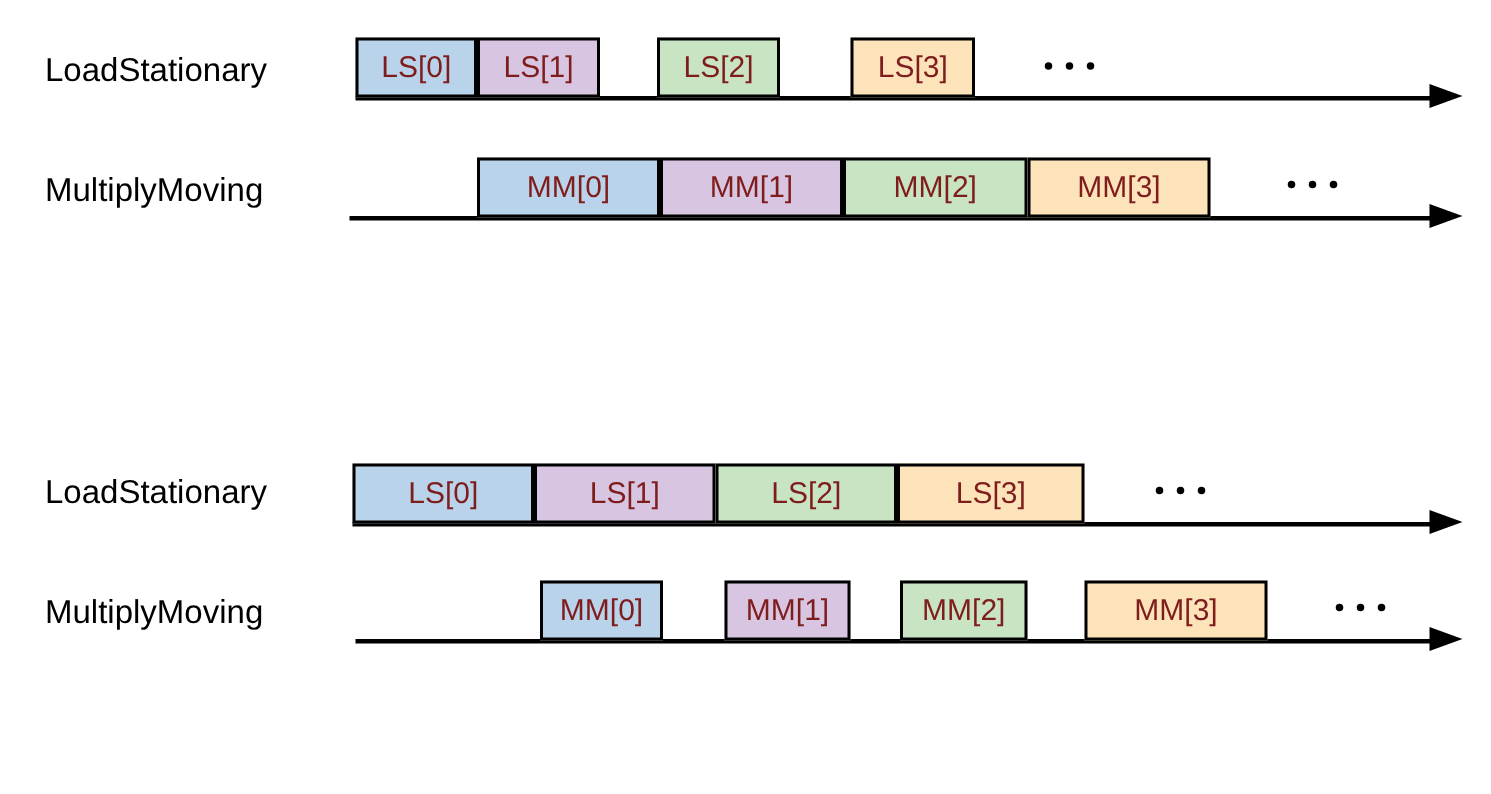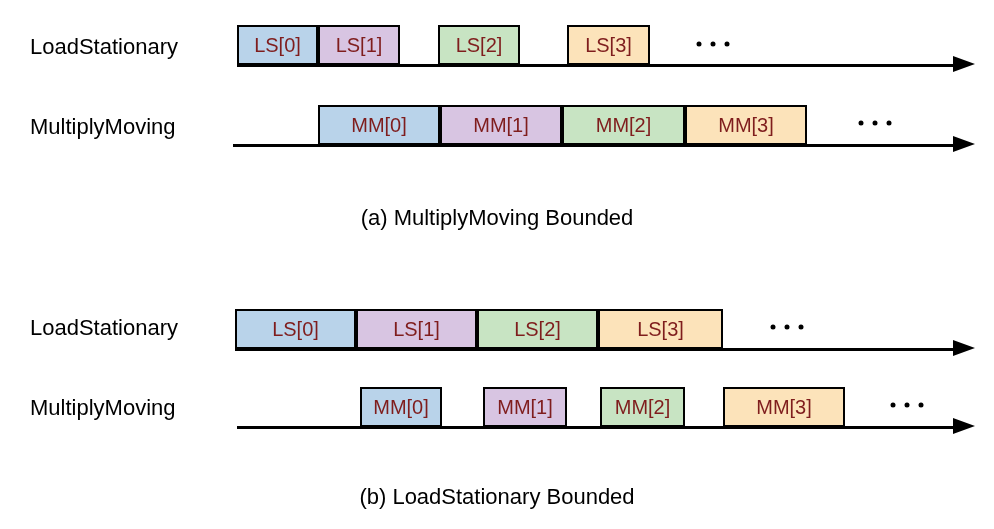--- a/index.html
+++ b/index.html
@@ -91,21 +91,20 @@
     <div class="arrow-head" style="left: 953px; top: 135.5px;"></div>
     <div class="block" style="left: 318px; top: 105px; width: 122px; background: rgb(185, 211, 234);">MM[0]</div>
     <div class="block" style="left: 440px; top: 105px; width: 122px; background: rgb(216, 197, 226);">MM[1]</div>
     <div class="block" style="left: 562px; top: 105px; width: 123px; background: rgb(200, 228, 195);">MM[2]</div>
     <div class="block" style="left: 685px; top: 105px; width: 122px; background: rgb(252, 227, 186);">MM[3]</div>
     <div class="ellipsis" style="left: 875px; top: 123px;">
       <span class="dot"></span>
       <span class="dot"></span>
       <span class="dot"></span>
     </div>
-    <div class="caption" style="top: 218px;">(a) MultiplyMoving Bounded</div>
     <div class="row-label" style="top: 328px;">LoadStationary</div>
     <div class="tl-line" style="left: 235px; top: 347.5px; width: 722px; background: rgb(0, 0, 0);"></div>
     <div class="arrow-head" style="left: 953px; top: 339.5px;"></div>
     <div class="block" style="left: 235px; top: 309px; width: 121px; background: rgb(185, 211, 234);">LS[0]</div>
     <div class="block" style="left: 356px; top: 309px; width: 121px; background: rgb(216, 197, 226);">LS[1]</div>
     <div class="block" style="left: 477px; top: 309px; width: 121px; background: rgb(200, 228, 195);">LS[2]</div>
     <div class="block" style="left: 598px; top: 309px; width: 125px; background: rgb(252, 227, 186);">LS[3]</div>
     <div class="ellipsis" style="left: 787px; top: 327px;">
       <span class="dot"></span>
       <span class="dot"></span>
@@ -116,14 +115,13 @@
     <div class="arrow-head" style="left: 953px; top: 417.5px;"></div>
     <div class="block" style="left: 360px; top: 387px; width: 82px; background: rgb(185, 211, 234);">MM[0]</div>
     <div class="block" style="left: 483px; top: 387px; width: 84px; background: rgb(216, 197, 226);">MM[1]</div>
     <div class="block" style="left: 600px; top: 387px; width: 85px; background: rgb(200, 228, 195);">MM[2]</div>
     <div class="block" style="left: 723px; top: 387px; width: 122px; background: rgb(252, 227, 186);">MM[3]</div>
     <div class="ellipsis" style="left: 907px; top: 405px;">
       <span class="dot"></span>
       <span class="dot"></span>
       <span class="dot"></span>
     </div>
-    <div class="caption" style="top: 497px;">(b) LoadStationary Bounded</div>
   </div>
 
 </body></html>

